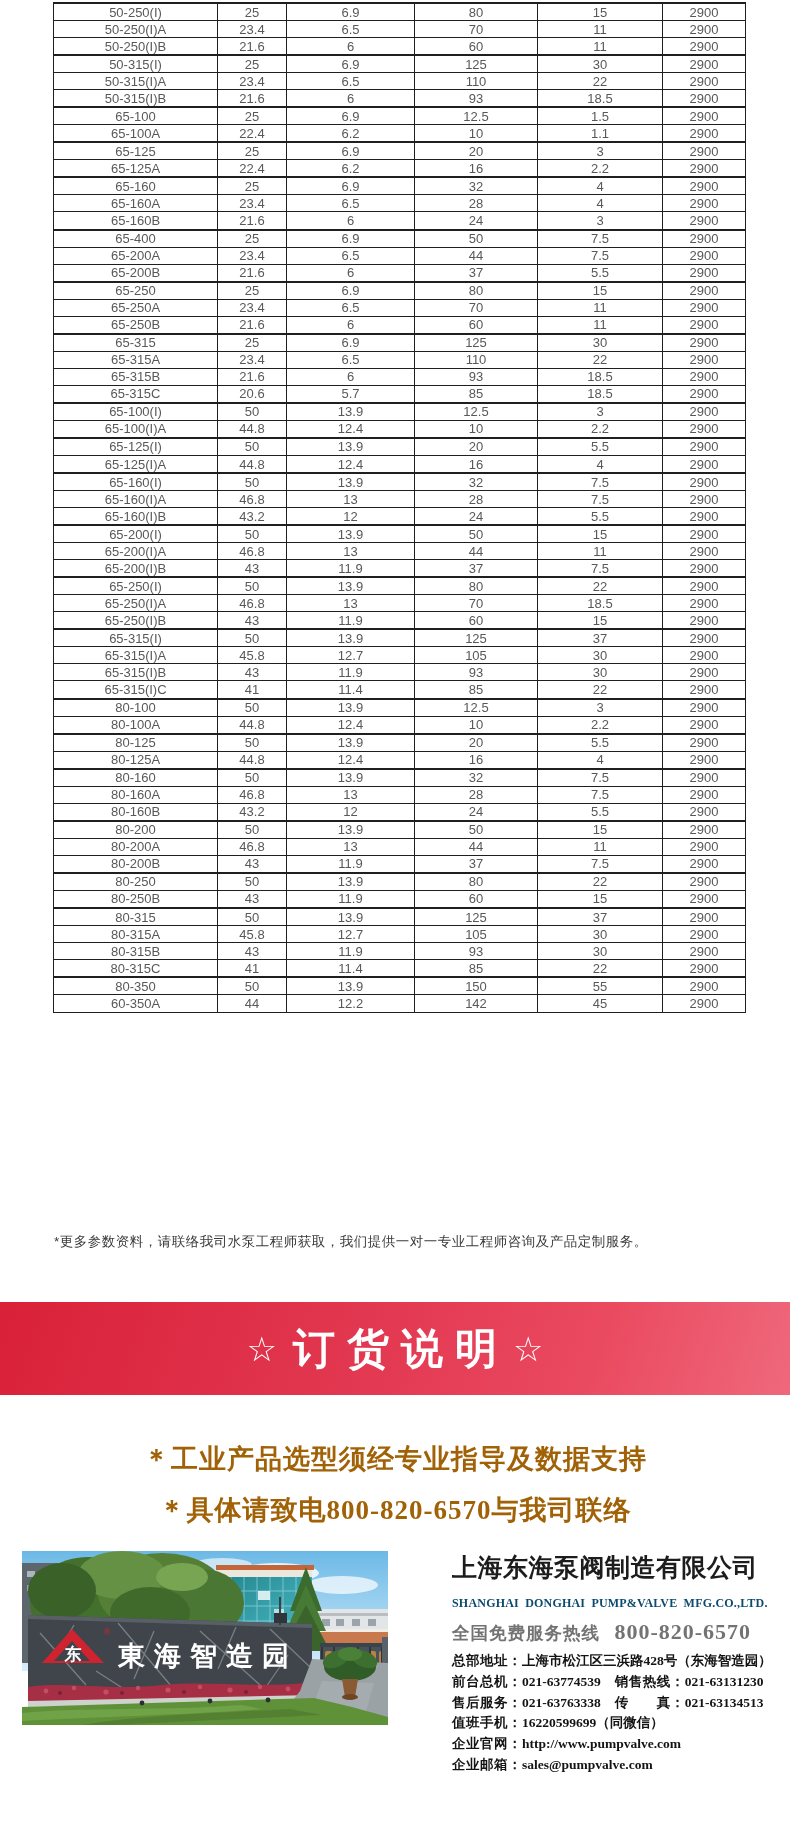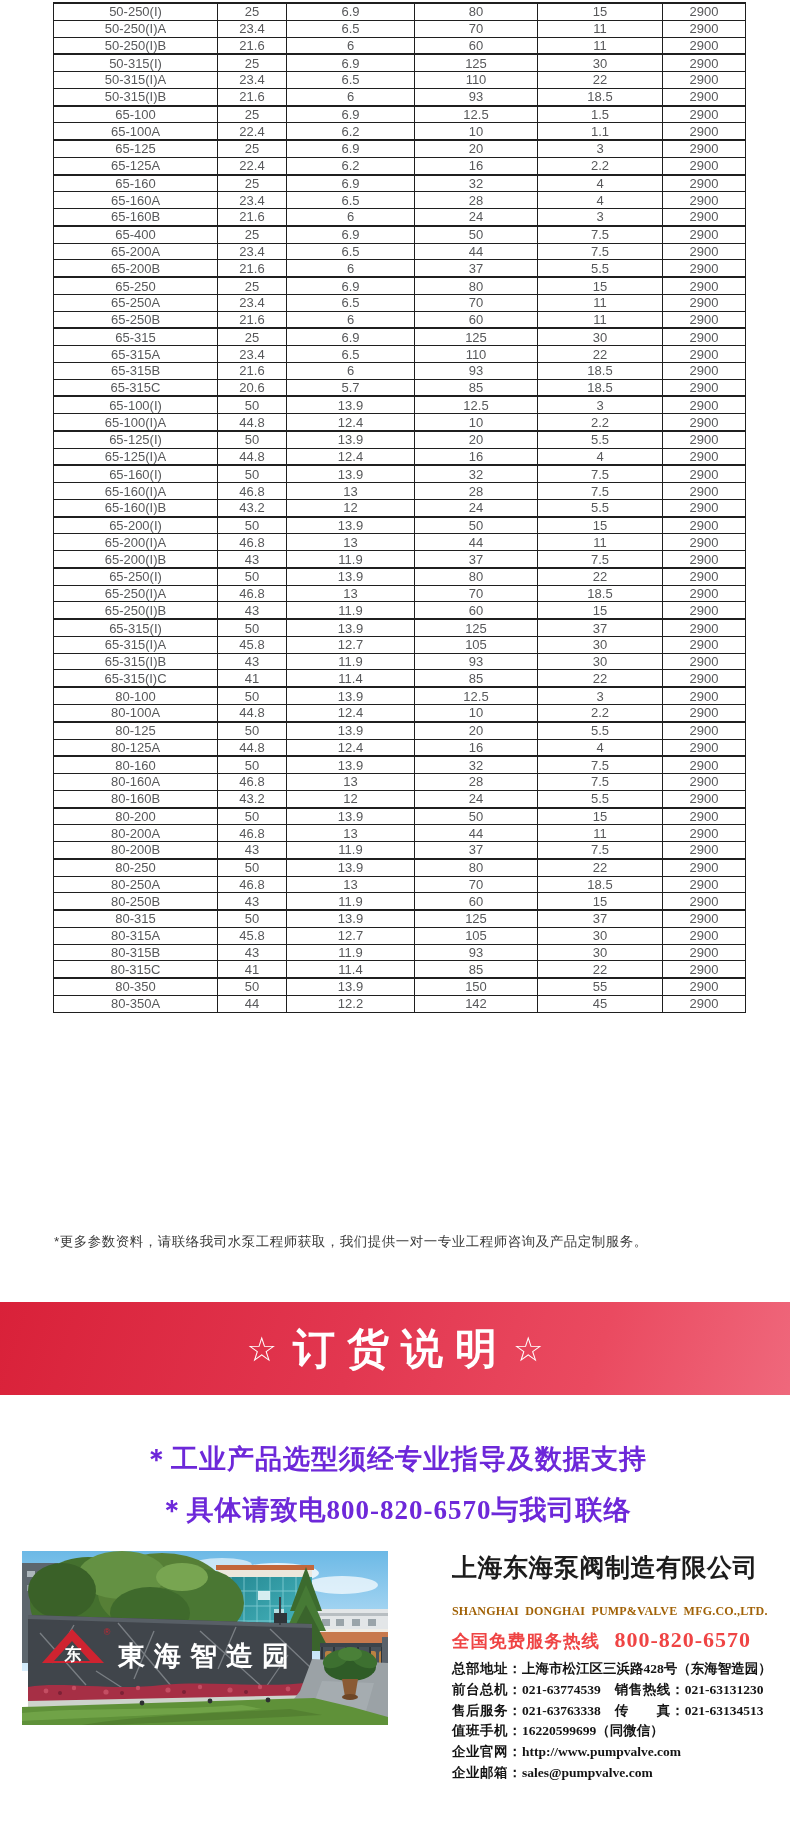--- a/index.html
+++ b/index.html
@@ -21,34 +21,34 @@
   
   .banner{position:absolute;left:0;top:1302px;width:790px;height:93px;
           background:linear-gradient(108deg,#d92139 0%,#e23750 45%,#ea4a60 75%,#ef687c 100%);
           display:flex;align-items:center;justify-content:center;color:#fff;}
   .banner .star{font-size:34px;line-height:1;margin:0 16px;font-weight:bold;}
   .banner .banner-title{font-size:42px;font-weight:bold;letter-spacing:12px;margin-right:-12px;
           font-family:Liberation Mono, monospace;}
 
   
   .warn{position:absolute;left:0;width:790px;text-align:center;font-weight:bold;
-        color:#6d28d9;font-family:"Liberation Serif","DejaVu Serif",serif;
+        color:#a16207;font-family:"Liberation Serif","DejaVu Serif",serif;
         font-size:27px;letter-spacing:1px;}
   .warn1{top:1441px;}
   .warn2{top:1492px;}
 
   
   .photo{position:absolute;left:22px;top:1551px;width:366px;height:174px;overflow:hidden;}
   .company{position:absolute;left:452px;top:1551px;width:305px;}
   .company-name{font-size:25px;font-weight:bold;color:#1c1c1c;letter-spacing:0.5px;
                 white-space:nowrap;}
-  .company-en{font-size:12px;font-weight:bold;color:#a16207;margin-top:20px;
+  .company-en{font-size:12px;font-weight:bold;color:#0c4a6e;margin-top:12px;
               font-family:"Liberation Serif","DejaVu Serif",serif;
               letter-spacing:0.2px;word-spacing:3px;white-space:nowrap;}
-  .hotline{margin-top:8px;color:#ef4444;font-weight:bold;white-space:nowrap;}
+  .hotline{margin-top:8px;color:#737373;font-weight:bold;white-space:nowrap;}
   .hotline .hl-zh{font-size:17.5px;letter-spacing:1px;}
   .hotline .hl-num{font-size:22px;margin-left:10px;letter-spacing:1px;
                    font-family:"Liberation Serif","DejaVu Serif",serif;}
   .contact{margin-top:6px;}
   .cline{font-size:13.5px;line-height:20.8px;color:#141414;font-weight:bold;
          white-space:nowrap;font-family:"Liberation Serif","DejaVu Serif",serif;}
   .cline .lab{letter-spacing:0.5px;}
 </style>
 </head>
 <body>
@@ -467,28 +467,20 @@
         </tr>
         <tr class="gs">
           <td>80-250</td>
           <td>50</td>
           <td>13.9</td>
           <td>80</td>
           <td>22</td>
           <td>2900</td>
         </tr>
         <tr>
-          <td>80-250A</td>
-          <td>46.8</td>
-          <td>13</td>
-          <td>70</td>
-          <td>18.5</td>
-          <td>2900</td>
-        </tr>
-        <tr>
           <td>80-250B</td>
           <td>43</td>
           <td>11.9</td>
           <td>60</td>
           <td>15</td>
           <td>2900</td>
         </tr>
         <tr class="gs">
           <td>80-315</td>
           <td>50</td>
@@ -523,21 +515,21 @@
         </tr>
         <tr class="gs">
           <td>80-350</td>
           <td>50</td>
           <td>13.9</td>
           <td>150</td>
           <td>55</td>
           <td>2900</td>
         </tr>
         <tr>
-          <td>80-350A</td>
+          <td>60-350A</td>
           <td>44</td>
           <td>12.2</td>
           <td>142</td>
           <td>45</td>
           <td>2900</td>
         </tr>
       </tbody>
   </table>
 
   <div class="note">*更多参数资料，请联络我司水泵工程师获取，我们提供一对一专业工程师咨询及产品定制服务。</div>

